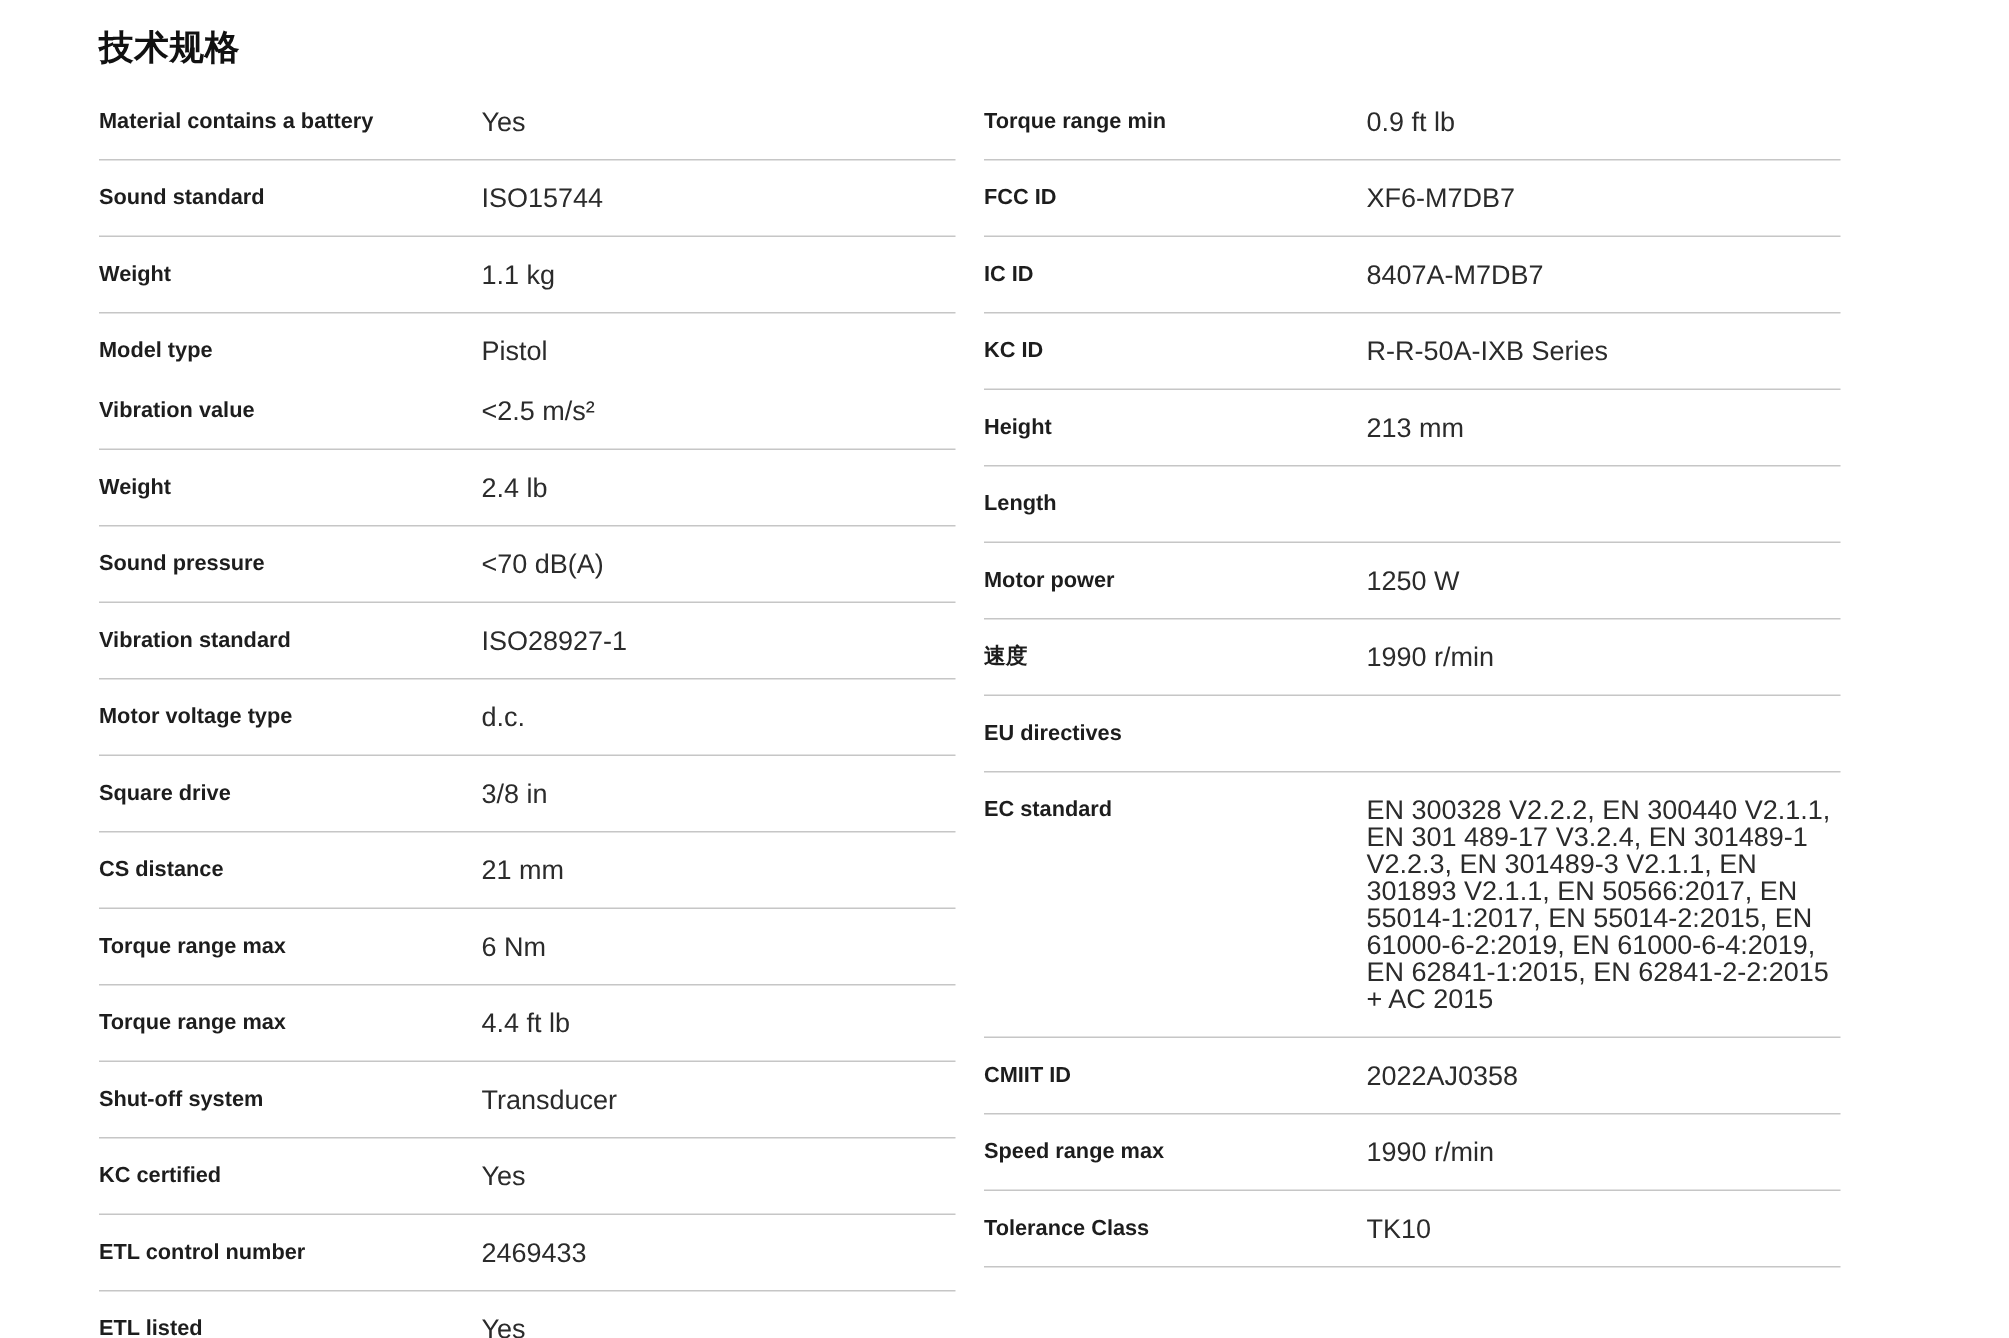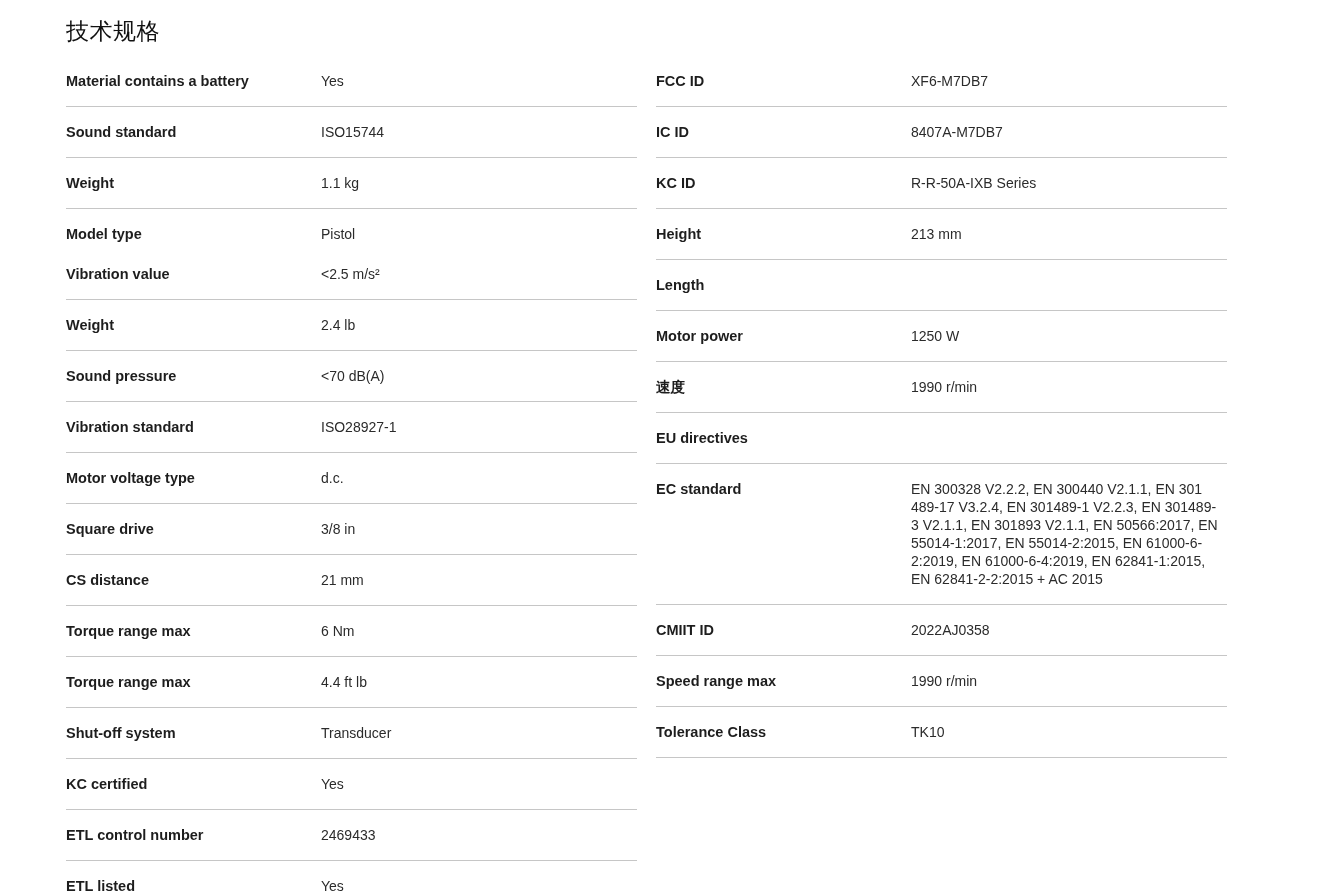--- a/index.html
+++ b/index.html
@@ -10,21 +10,21 @@
     background: #ffffff;
     font-family: "Liberation Sans", sans-serif;
   }
   .page {
     padding: 16px 0 0 66px;
     width: 1339px;
   }
   .title {
     font-size: 23px;
     line-height: 30px;
-    font-weight: 400;
+    font-weight: 700;
     color: #111111;
     letter-spacing: 0.5px;
     margin-bottom: 10px;
   }
   .grid {
     display: grid;
     grid-template-columns: 571px 571px;
     column-gap: 19px;
     align-items: start;
   }
@@ -47,21 +47,21 @@
   .spec-label {
     flex: 0 0 255px;
     font-size: 14.5px;
     line-height: 18px;
     font-weight: 600;
     color: #1d1d1d;
     padding-right: 16px;
   }
   .spec-value {
     flex: 1 1 auto;
-    font-size: 14px;
+    font-size: 18px;
     line-height: 18px;
     font-weight: 400;
     color: #2b2b2b;
     padding-right: 4px;
   }
 </style>
 </head>
 <body>
 
 <div class="page">
@@ -165,20 +165,26 @@
         <div class="spec-row">
           <div class="spec-pair">
             <div class="spec-label">ETL listed</div>
             <div class="spec-value">Yes</div>
           </div>
         </div>
       </div>
     <div class="col">
         <div class="spec-row">
           <div class="spec-pair">
+            <div class="spec-label">Torque range min</div>
+            <div class="spec-value">0.9 ft lb</div>
+          </div>
+        </div>
+        <div class="spec-row">
+          <div class="spec-pair">
             <div class="spec-label">FCC ID</div>
             <div class="spec-value">XF6-M7DB7</div>
           </div>
         </div>
         <div class="spec-row">
           <div class="spec-pair">
             <div class="spec-label">IC ID</div>
             <div class="spec-value">8407A-M7DB7</div>
           </div>
         </div>

